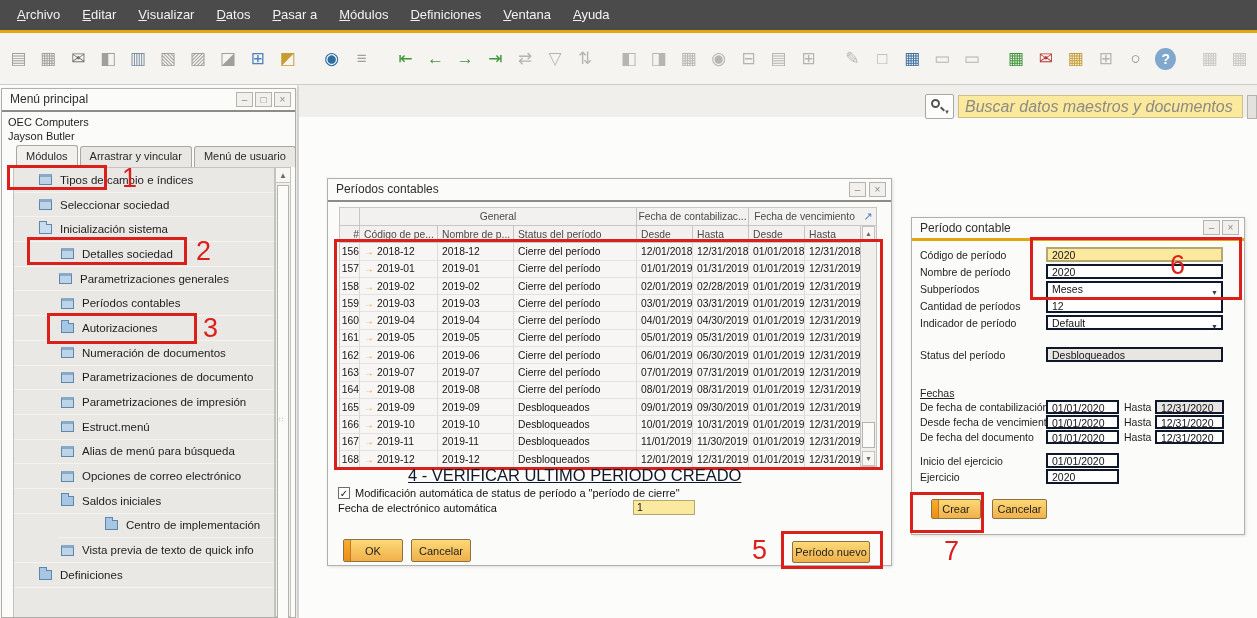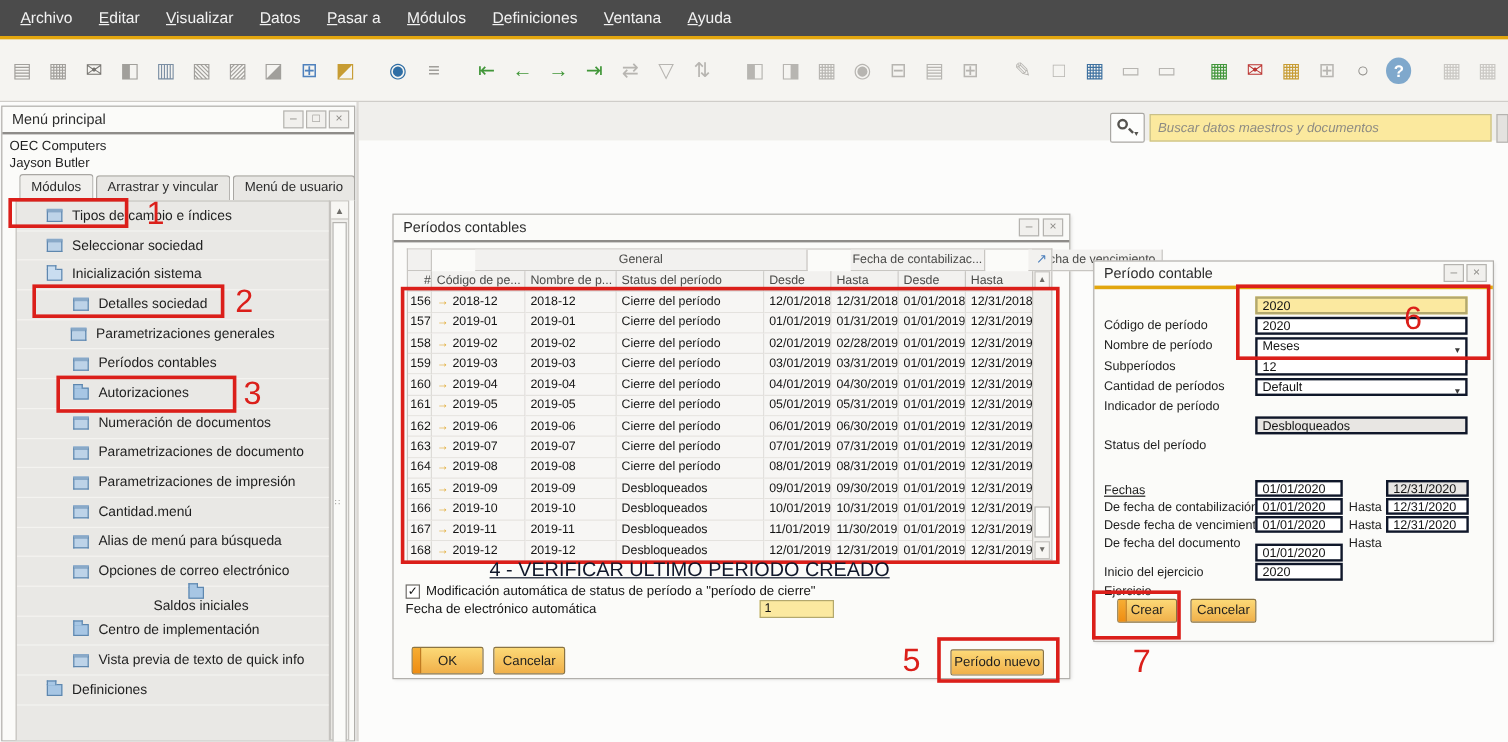--- a/index.html
+++ b/index.html
@@ -44,49 +44,49 @@
   .sb-thumb { position:absolute; left:1px; top:17px; width:12px; height:470px; background:#fbfbf9; border:1px solid #b5b3af; }
   .grip { position:absolute; left:3px; top:250px; width:8px; height:12px; color:#9a9894; font-size:7px; line-height:4px; letter-spacing:1px; }
   .splitter { position:absolute; left:297px; top:85px; width:2px; height:533px; background:#dcdad6; }
   .main-band { position:absolute; left:299px; top:85px; width:958px; height:32px; background:#f0efec; }
 
   
   .search-btn { position:absolute; left:925px; top:94px; width:29px; height:25px; background:#fdfdfc; border:1px solid #a9a7a3; border-radius:2px; }
   .mag { position:absolute; left:5px; top:4px; width:9px; height:9px; border:2px solid #55534f; border-radius:50%; }
   .mag::after { content:""; position:absolute; left:7px; top:7px; width:5px; height:2px; background:#55534f; transform:rotate(45deg); }
   .search-btn .dd { position:absolute; right:3px; bottom:3px; font-size:6px; color:#55534f; }
-  .search-input { position:absolute; left:958px; top:95px; width:285px; height:23px; background:#fbe99e; border:1px solid #c9c089; font-family:"Liberation Sans", sans-serif; font-size:11px; font-style:italic; color:#55534f; padding:0 6px; outline:none; }
+  .search-input { position:absolute; left:958px; top:95px; width:285px; height:23px; background:#fbe99e; border:1px solid #c9c089; font-family:"Liberation Sans", sans-serif; font-size:16px; font-style:italic; color:#55534f; padding:0 6px; outline:none; }
   .search-input::placeholder { color:#8d8b83; font-style:italic; }
   .edge-frag { position:absolute; left:1247px; top:95px; width:10px; height:24px; background:#e4e2df; border:1px solid #b5b3af; }
 
   
   .ptable { position:absolute; left:11px; top:28px; width:521px; border-left:1px solid #c8c6c2; border-top:1px solid #c8c6c2; font-size:10.3px; color:#141414; }
   .prow { display:grid; grid-template-columns:20px 78px 76px 123px 56px 56px 56px 56px; }
   .prow > div { border-right:1px solid #dddbd7; border-bottom:1px solid #e4e2de; padding:0 0 0 4px; display:flex; align-items:center; white-space:nowrap; overflow:hidden; height:17.3px; }
   .prow.ghead > div, .prow.chead > div { background:#f2f1ef; color:#4a4a48; border-right:1px solid #c8c6c2; border-bottom:1px solid #c8c6c2; }
   .prow.ghead > div { height:18px; justify-content:center; padding:0; }
-  .prow.ghead { grid-template-columns:20px 277px 112px 112px;gap:36px; }
+  .prow.ghead { grid-template-columns:20px 277px 112px 112px; }
   .prow > div.body { background:#f7f6f4; }
   .cell-num { justify-content:flex-end; padding-right:2px; }
   .larr { color:#dfa424; font-weight:bold; margin-right:3px; font-size:10px; }
   .expand-cell { position:absolute; left:532px; top:28px; width:17px; height:19px; background:#f2f1ef; border:1px solid #c8c6c2; border-left:none; color:#4f81bd; font-size:11px; text-align:center; line-height:17px; }
   .tscroll { position:absolute; left:532px; top:47px; width:17px; height:241px; background:#f0efec; border:1px solid #c5c3bf; border-top:none; }
   .ts-up, .ts-dn { position:absolute; left:1px; width:13px; height:15px; background:#f7f6f3; border:1px solid #c5c3bf; font-size:7px; color:#6e6c68; text-align:center; line-height:14px; }
   .ts-up { top:0; } .ts-dn { bottom:0; }
   .ts-thumb { position:absolute; left:1px; bottom:18px; width:13px; height:26px; background:#fbfbf9; border:1px solid #b5b3af; }
 
   .checkline { position:absolute; left:10px; top:308px; display:flex; align-items:center; font-size:11px; color:#141414; }
   .cbx { width:12px; height:12px; background:#fff; border:1px solid #6e6c68; font-size:10px; line-height:11px; text-align:center; color:#111; margin-right:5px; }
   .fieldline { position:absolute; left:10px; top:323px; font-size:11px; color:#141414; }
   .yfield { position:absolute; background:#fbe9a0; border:1px solid #b3a86d; font-size:10.5px; padding:0 3px; color:#141414; line-height:13px; }
   .gbtn { position:absolute; background:linear-gradient(#fcd977,#f0b04a); border:1px solid #8a7342; border-radius:2px; font-size:11px; color:#1e1e1e; text-align:center; }
   .gbtn.default::before { content:""; position:absolute; left:0; top:0; bottom:0; width:6px; background:linear-gradient(#f6ad33,#ef8d12); border-right:1px solid #c07b22; }
 
   
-  .dlabel { position:absolute; left:8px; font-size:10.5px; color:#1e1e1e; white-space:nowrap;margin-top:16px; }
+  .dlabel { position:absolute; left:8px; font-size:10.5px; color:#1e1e1e; white-space:nowrap; }
   .dinput { position:absolute; background:#fff; border:2px solid #0f172a; font-size:10.5px; color:#141414; padding:0 4px; line-height:13px; white-space:nowrap; }
   .dinput.yellow { background:#fbe9a0; border-color:#b3a86d; }
   .dinput.gray { background:#e8e6e3; }
   .dinput .dd { position:absolute; right:3px; top:3px; font-size:7px; color:#3a3a3a; }
   .goldline2 { position:absolute; left:0; top:20px; width:100%; height:3px; background:#E2A60E; }
   .fechas { text-decoration:underline; }
 
   
   .rbox { position:absolute; border:3px solid #DB1F1A; }
   .rnum { position:absolute; color:#DB1F1A; font-size:27px; line-height:27px; }
@@ -211,35 +211,35 @@
         <div class="trow" style="padding-left: 47px;">
           <span class="tico window"></span>
           <span class="lbl">Parametrizaciones de documento</span>
         </div>
         <div class="trow" style="padding-left: 47px;">
           <span class="tico window"></span>
           <span class="lbl">Parametrizaciones de impresión</span>
         </div>
         <div class="trow" style="padding-left: 47px;">
           <span class="tico window"></span>
-          <span class="lbl">Cantidad.menú</span>
+          <span class="lbl">Estruct.menú</span>
         </div>
         <div class="trow" style="padding-left: 47px;">
           <span class="tico window"></span>
           <span class="lbl">Alias de menú para búsqueda</span>
         </div>
         <div class="trow" style="padding-left: 47px;">
           <span class="tico window"></span>
           <span class="lbl">Opciones de correo electrónico</span>
         </div>
-        <div class="trow" style="padding-left: 47px; flex-direction: column;">
+        <div class="trow" style="padding-left: 47px;">
           <span class="tico folder"></span>
           <span class="lbl">Saldos iniciales</span>
         </div>
-        <div class="trow" style="padding-left: 47px;">
+        <div class="trow" style="padding-left: 47px; margin-left: 44px;">
           <span class="tico folder"></span>
           <span class="lbl">Centro de implementación</span>
         </div>
         <div class="trow" style="padding-left: 47px;">
           <span class="tico window"></span>
           <span class="lbl">Vista previa de texto de quick info</span>
         </div>
         <div class="trow" style="padding-left: 25px;">
           <span class="tico folder"></span>
           <span class="lbl">Definiciones</span>

